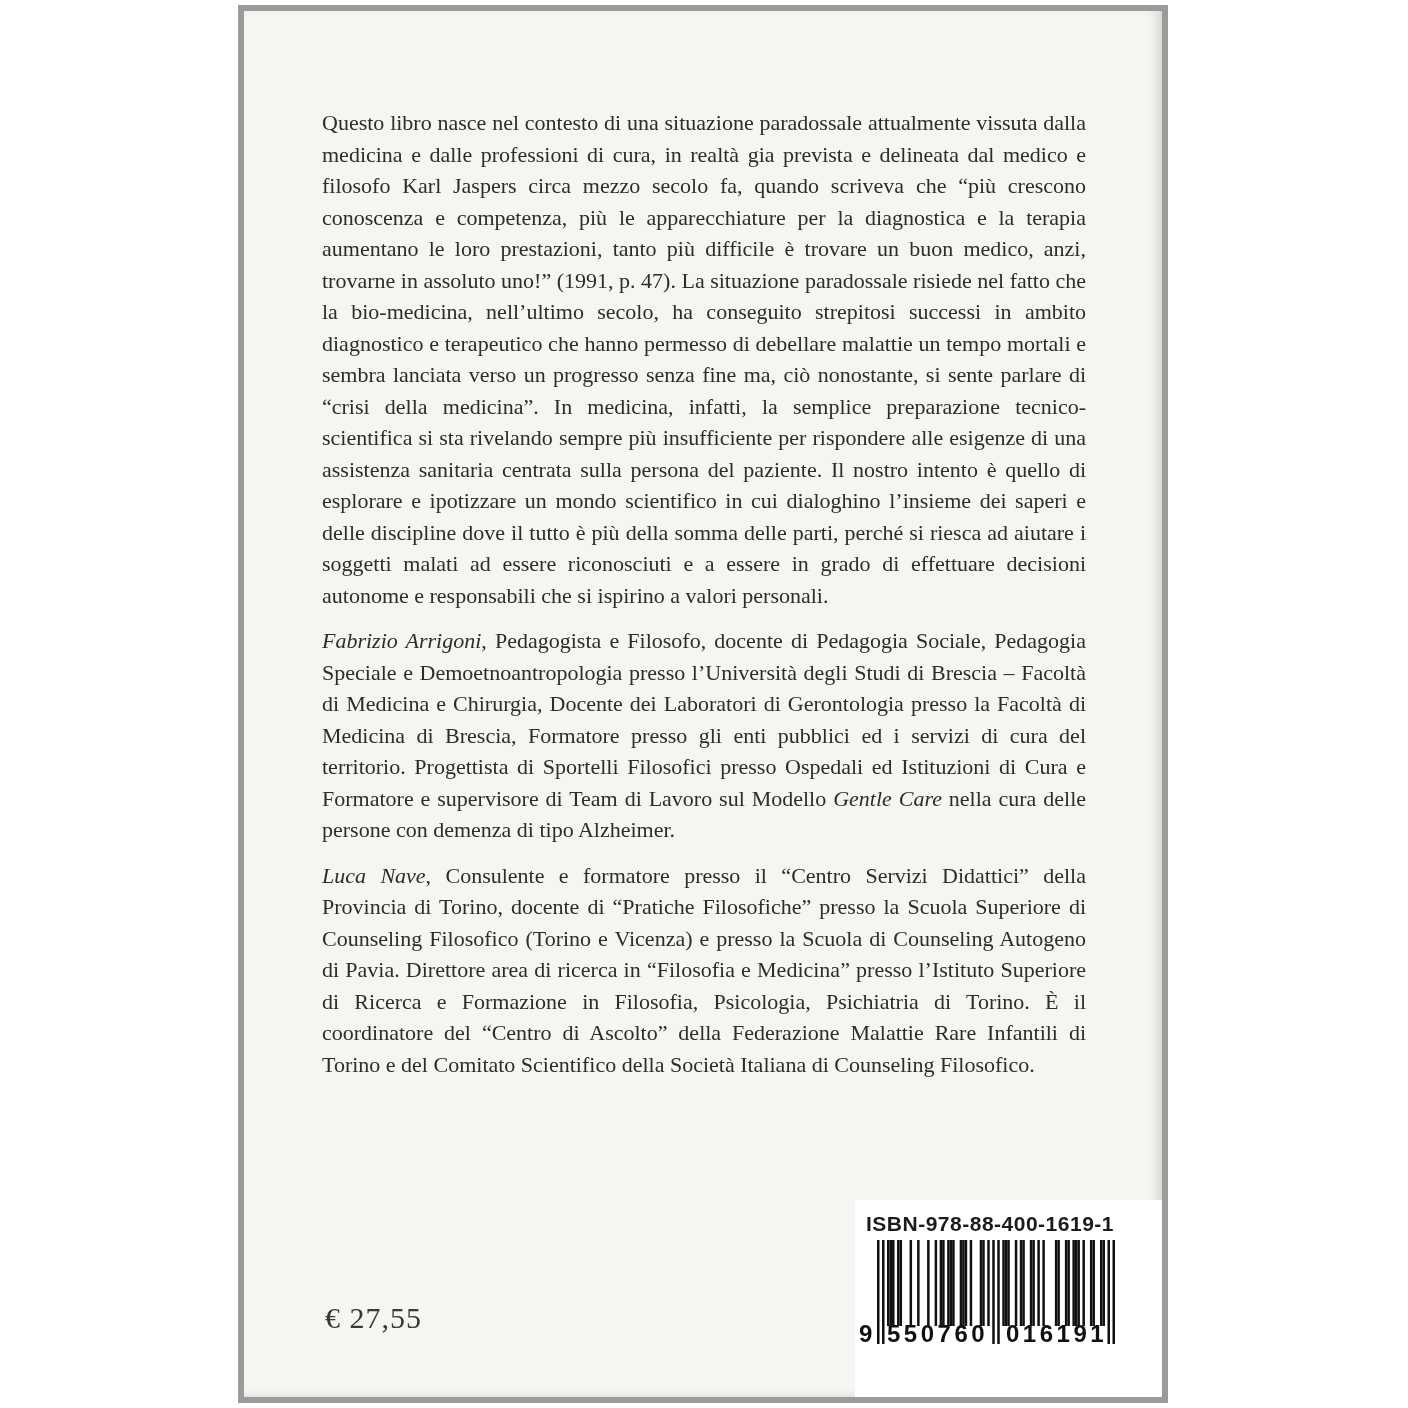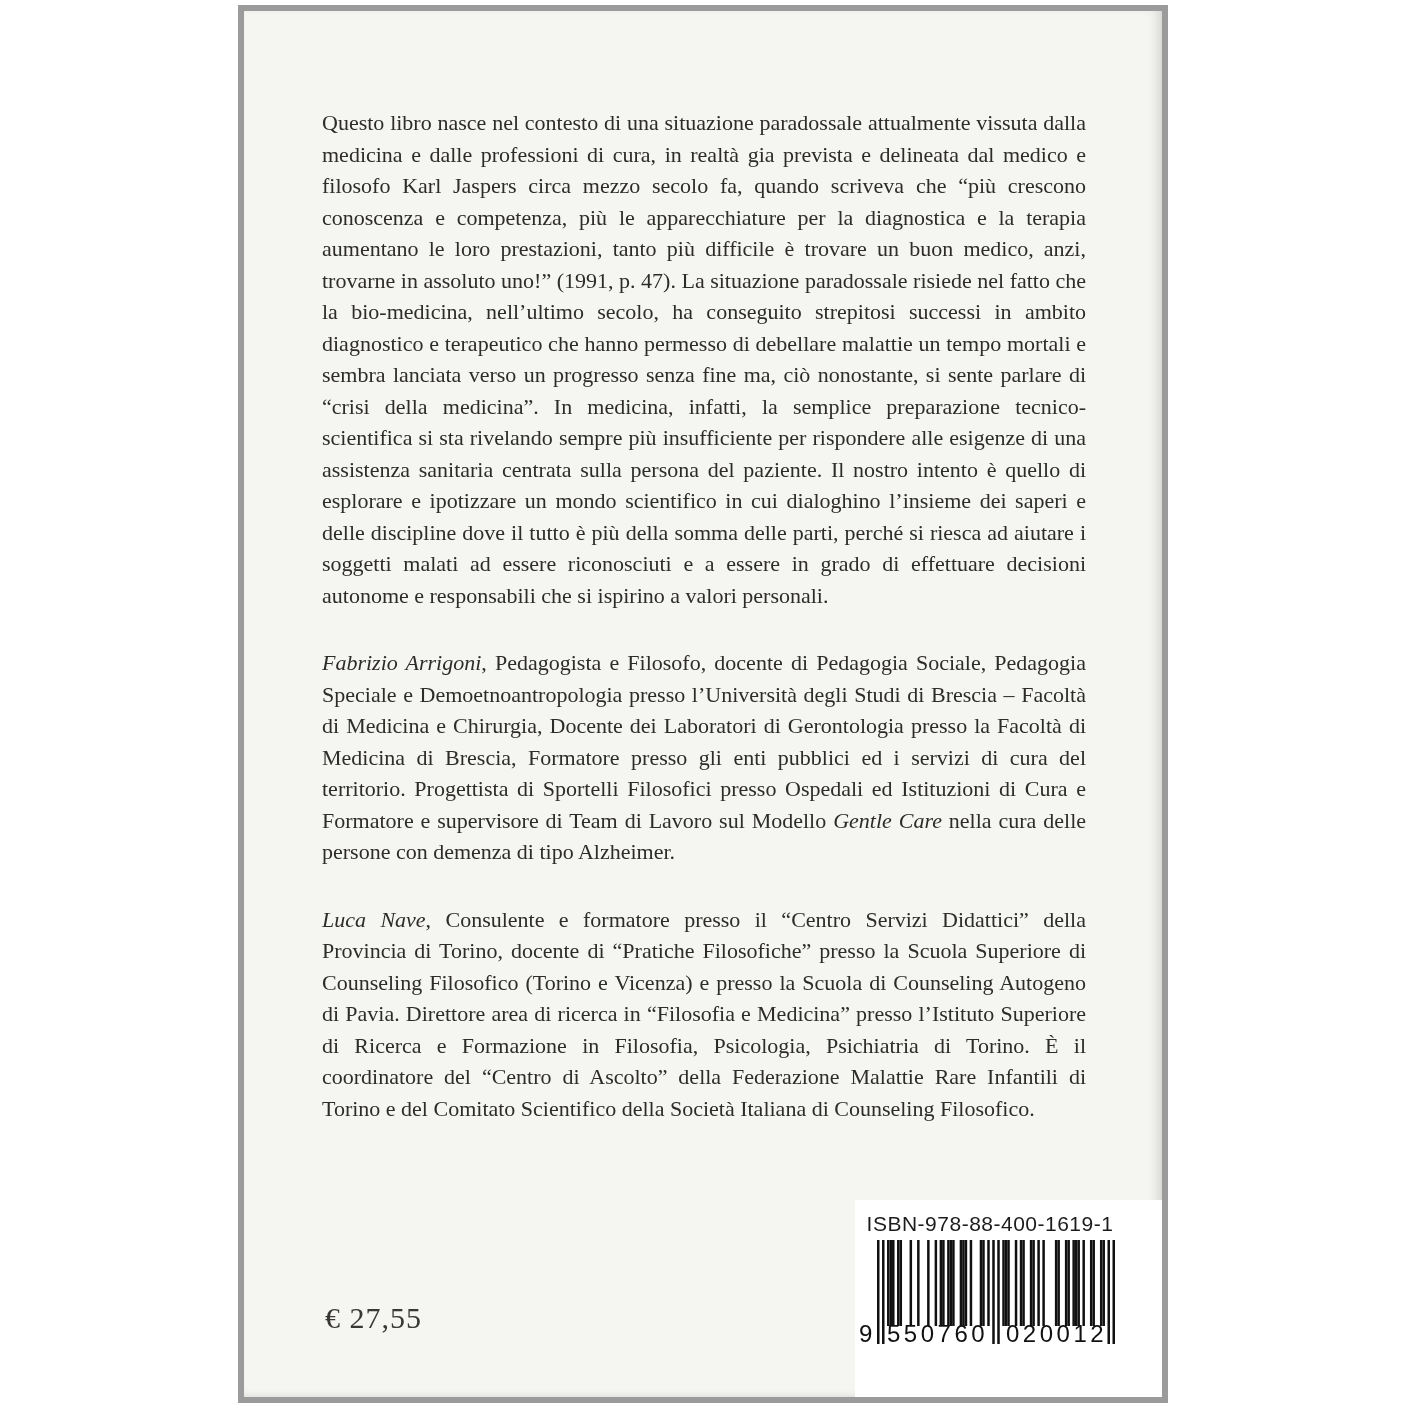--- a/index.html
+++ b/index.html
@@ -28,39 +28,40 @@
     top: 96px;
     width: 764px;
     font-size: 22px;
     line-height: 31.5px;
     color: #2e2c29;
     text-align: justify;
     hyphens: auto;
     z-index: 2;
   }
   .para { margin: 0; }
-  .para + .para { margin-top: 36px; }
+  .para + .para { margin-top: 14px; }
   .italic { font-style: italic; }
   .price {
     position: absolute;
     left: 81px;
     top: 1290px;
     font-size: 30px;
     letter-spacing: 1px;
     color: #3a3835;
     z-index: 2;
   }
   .barcode-box {
     position: absolute;
     right: 0;
     bottom: 0;
     width: 307px;
     height: 197px;
     background: #ffffff;
     z-index: 1;
+    font-weight: bold;
   }
   .isbn-label {
     margin: 12px 0 0 6px;
     width: 258px;
     text-align: center;
     font-family: "Liberation Sans", sans-serif;
     font-size: 21px;
     letter-spacing: 0.5px;
     color: #1c1c1c;
     white-space: nowrap;
@@ -155,17 +156,17 @@
           <rect x="205" y="0" width="2.5" height="86"></rect>
           <rect x="212.5" y="0" width="2.5" height="86"></rect>
           <rect x="215" y="0" width="2.5" height="86"></rect>
           <rect x="222.5" y="0" width="2.5" height="86"></rect>
           <rect x="225" y="0" width="2.5" height="86"></rect>
           <rect x="230" y="0" width="2.5" height="104"></rect>
           <rect x="235" y="0" width="2.5" height="104"></rect>
         </svg>
       <span class="bd bd-first">9</span>
       <span class="bd bd-left">550760</span>
-      <span class="bd bd-right">020012</span>
+      <span class="bd bd-right">016191</span>
     </div>
   </div>
 
 </div>
 
 </body></html>

